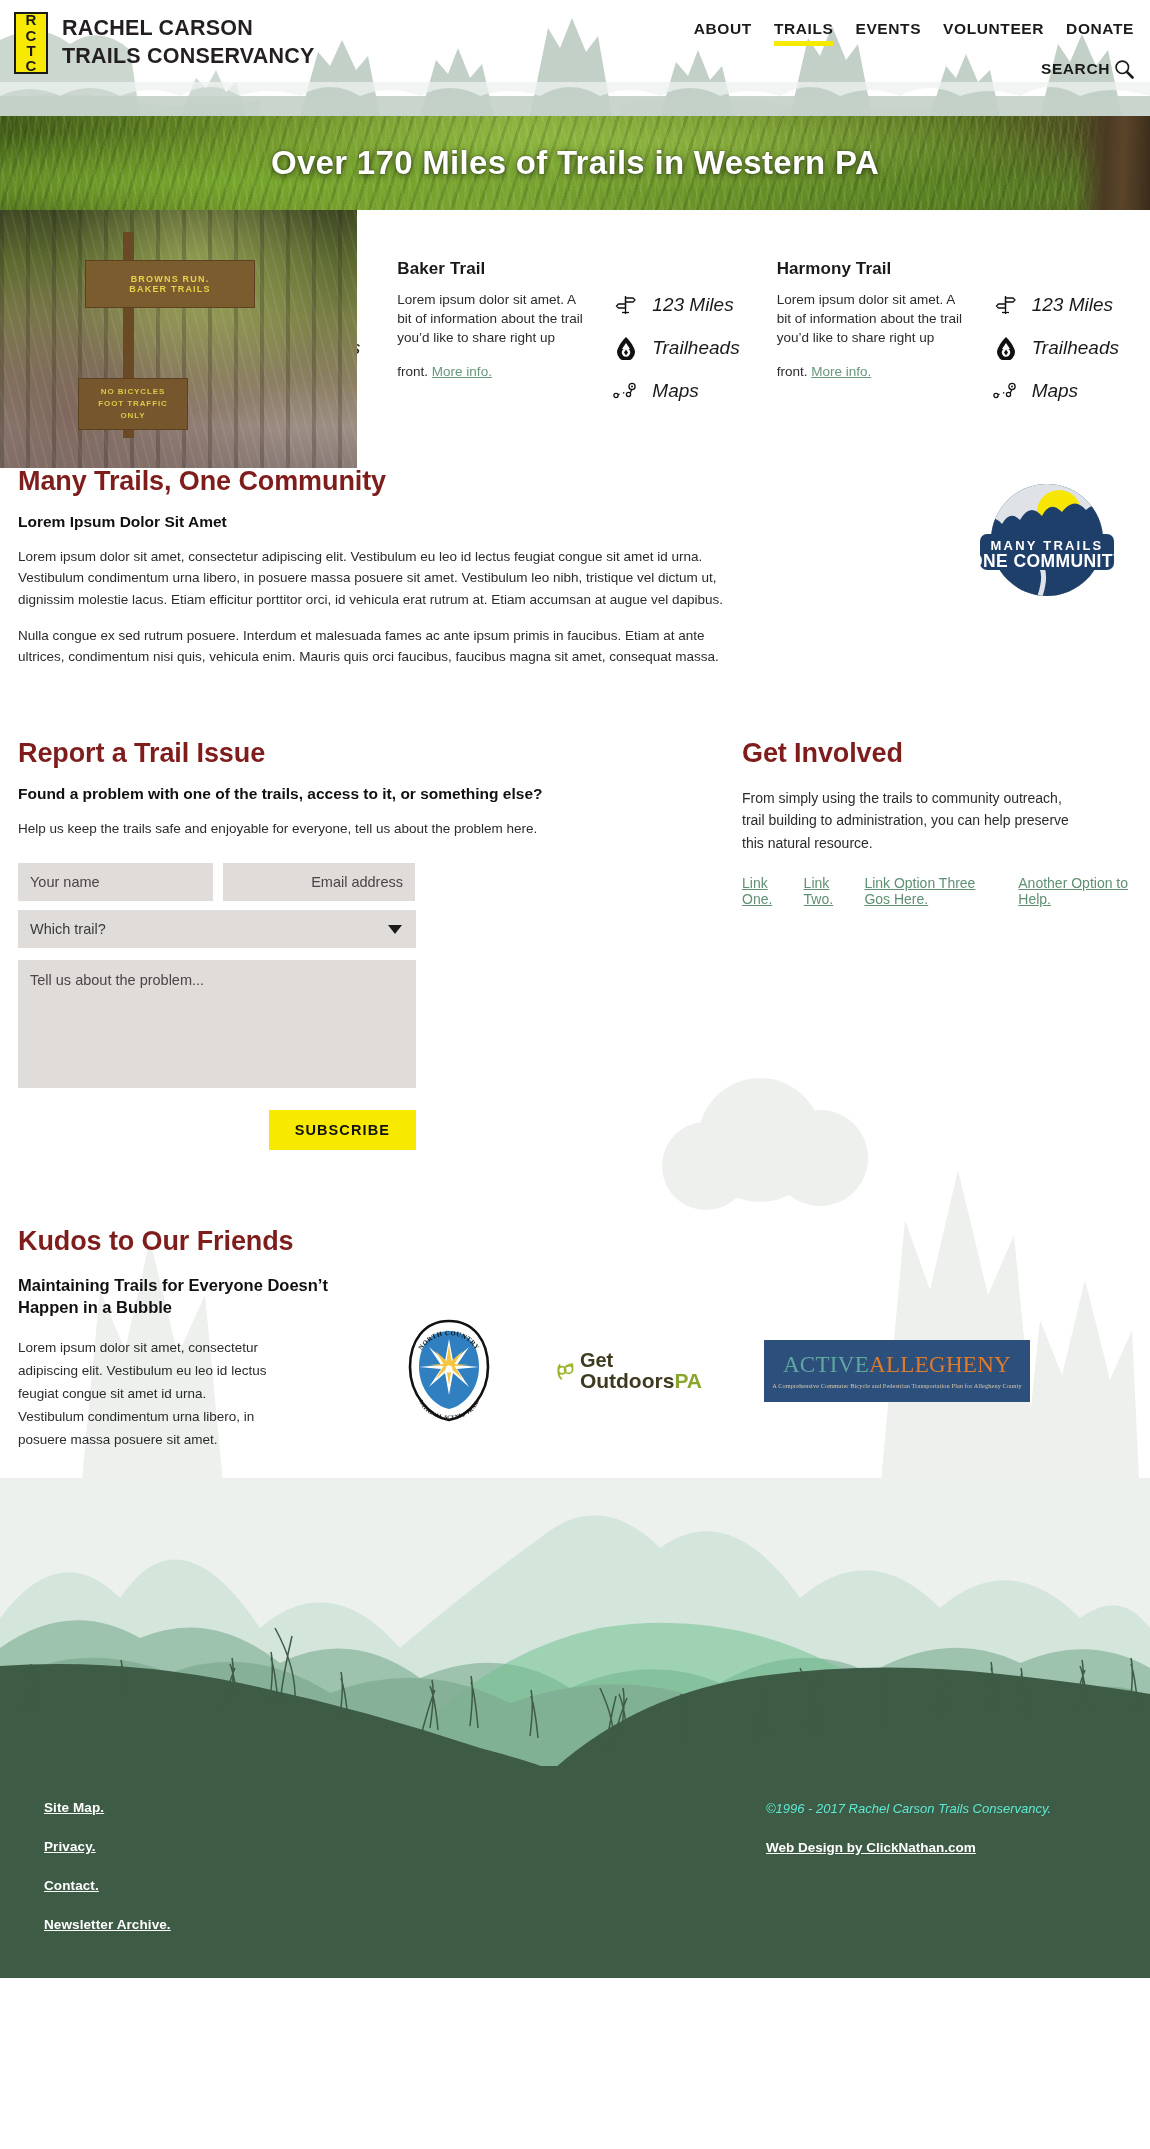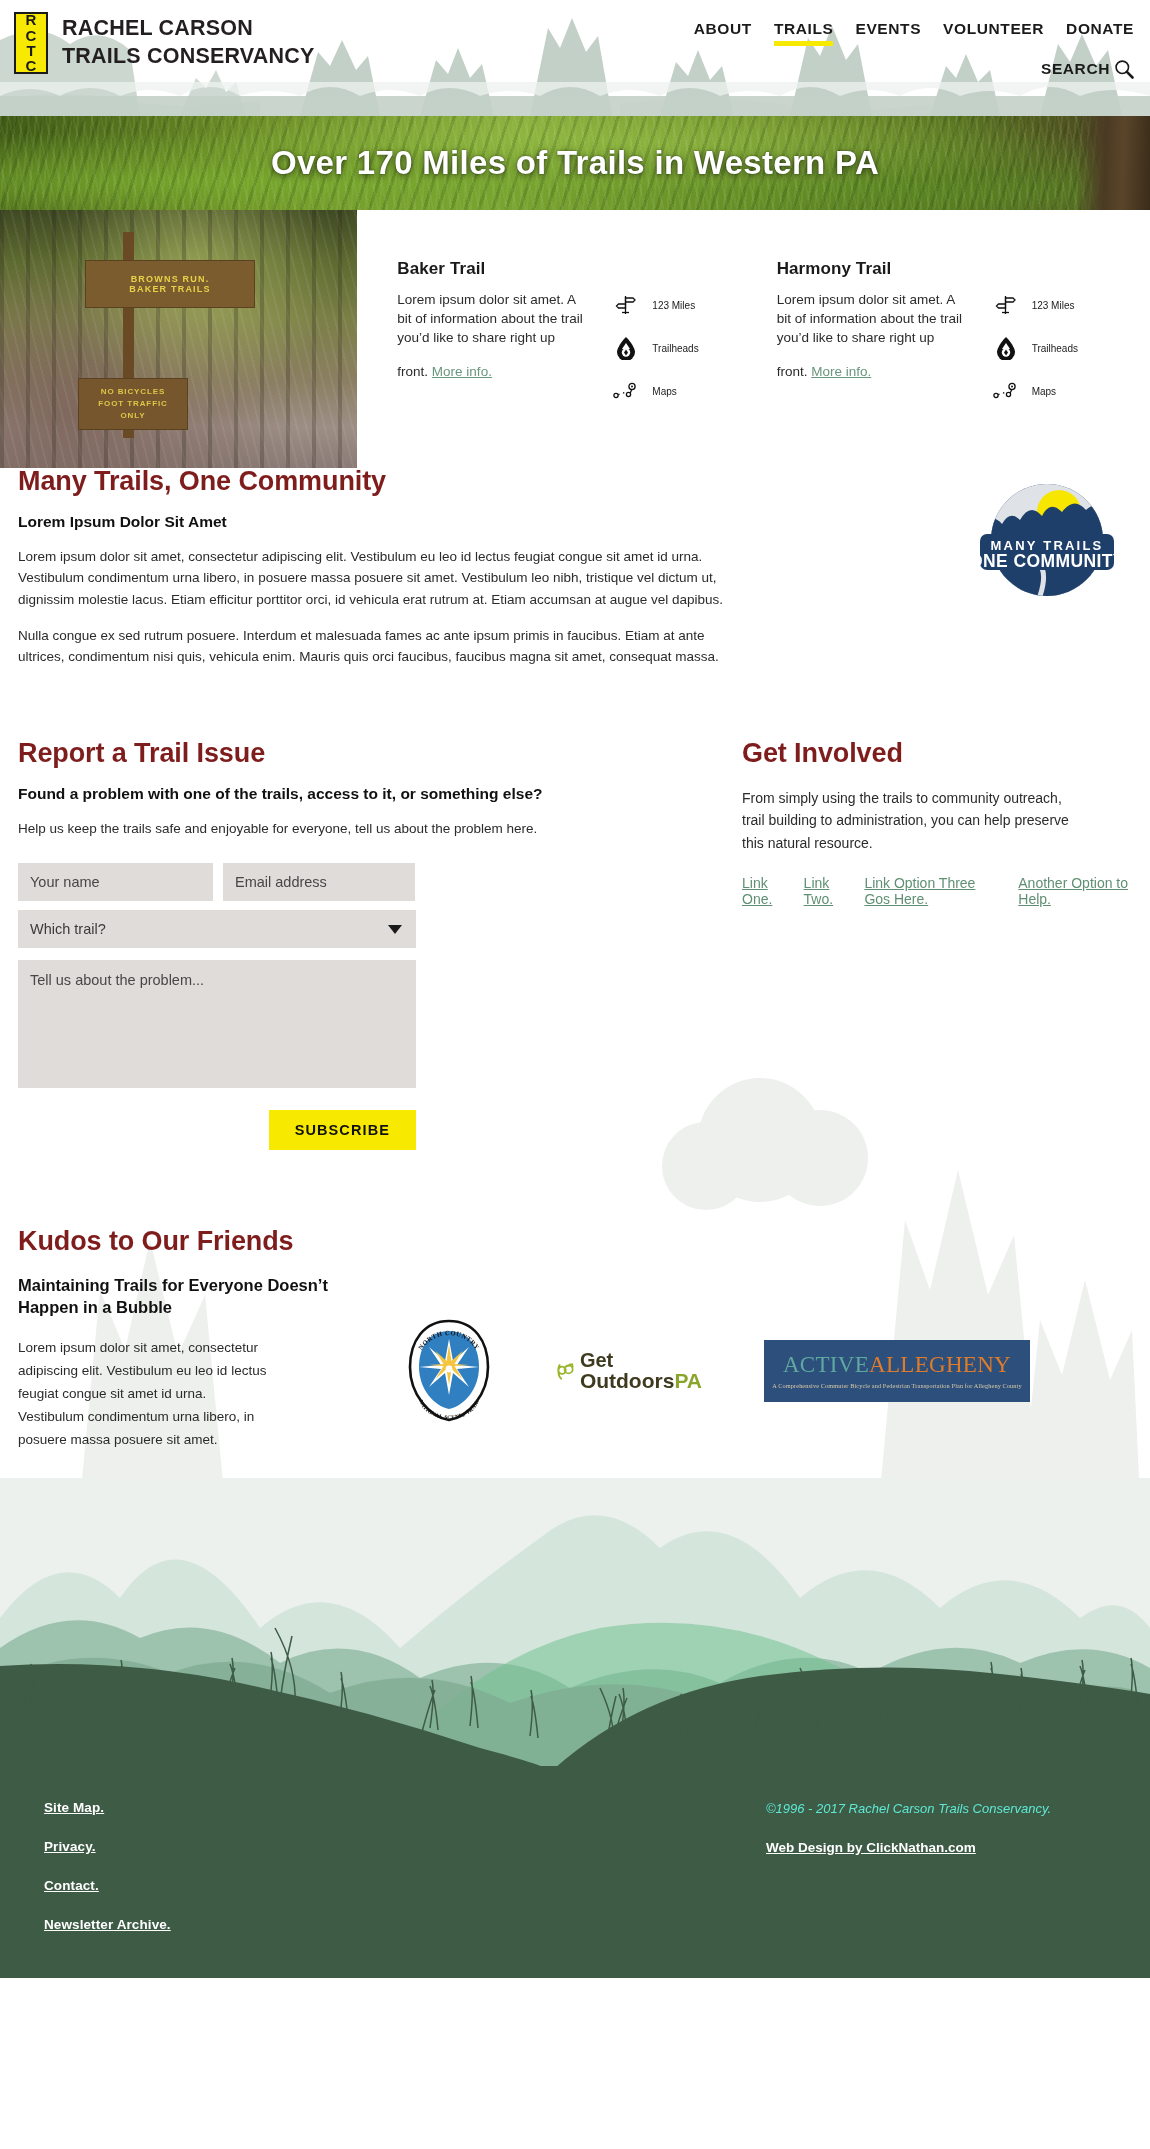--- a/index.html
+++ b/index.html
@@ -137,21 +137,21 @@
     background-image:
       repeating-linear-gradient(90deg, rgba(40,35,25,.25) 0 4px, transparent 4px 26px),
       repeating-linear-gradient(76deg, rgba(255,255,255,.06) 0 2px, transparent 2px 9px); }
 
   .card-title { font-size:17px; font-weight:800; color:#1a1a1a; margin-top:17px; letter-spacing:.1px; }
   .card-body { display:flex; gap:6px; margin-top:11px; }
   .card-desc { width:192px; font-size:13.5px; line-height:1.42; color:#2b2b2b; }
   .more-info { display:inline-block; margin-top:15px; font-size:13.5px; color:#69977c; text-decoration:underline; cursor:pointer; }
   .card-meta { width:150px; padding-left:18px; display:flex; flex-direction:column; gap:17px; padding-top:2px; }
   .meta-row { display:flex; align-items:center; gap:13px; cursor:pointer; }
-  .meta-row .lbl { font-size:10px; color:#1a1a1a; }
+  .meta-row .lbl { font-size:19px; color:#1a1a1a;font-style:italic; }
   .ic { width:26px; height:26px; flex:0 0 26px; display:flex; align-items:center; justify-content:center; }
 
   
   .sec-h1 { font-size:27px; font-weight:700; color:#7f1d1d; letter-spacing:-.1px; }
   .sec-h2 { font-size:15.5px; font-weight:800; color:#111; margin-top:16px; }
   .para { font-size:13.5px; line-height:1.58; color:#2b2b2b; margin-top:15px; }
 
   .community { display:flex; padding-top:62px; }
   .community-text { width:710px; }
   .community-logo { margin-left:auto; padding-top:12px; }
@@ -163,21 +163,21 @@
   .col-right { width:390px; margin-left:auto; }
 
   .form-row { display:flex; gap:10px; margin-top:24px; }
   .fld {
     background:#e0dcda; border:none; outline:none;
     font-family:"Liberation Sans", sans-serif; font-size:14.5px; color:#3b3b3b;
     padding:10px 12px; height:38px;
   }
   .fld::placeholder { color:#4a4646; opacity:1; }
   .fld-name { width:195px; }
-  .fld-email { width:192px; }
+  .fld-email { width:192px;text-align:right; }
   .select-wrap { position:relative; margin-top:9px; width:398px; }
   .fld-select {
     width:398px; height:38px; appearance:none; -webkit-appearance:none;
     background:#e0dcda; border:none; outline:none; padding:8px 12px;
     font-family:"Liberation Sans", sans-serif; font-size:14.5px; color:#3b3b3b;
   }
   .sel-arrow { position:absolute; right:14px; top:15px; width:0;height:0;
     border-left:7px solid transparent; border-right:7px solid transparent; border-top:9px solid #1a1a1a; pointer-events:none; }
   .fld-msg { width:398px; height:128px; margin-top:12px; resize:none; line-height:1.4; }
   .btn-row { width:398px; display:flex; justify-content:flex-end; margin-top:18px; }

